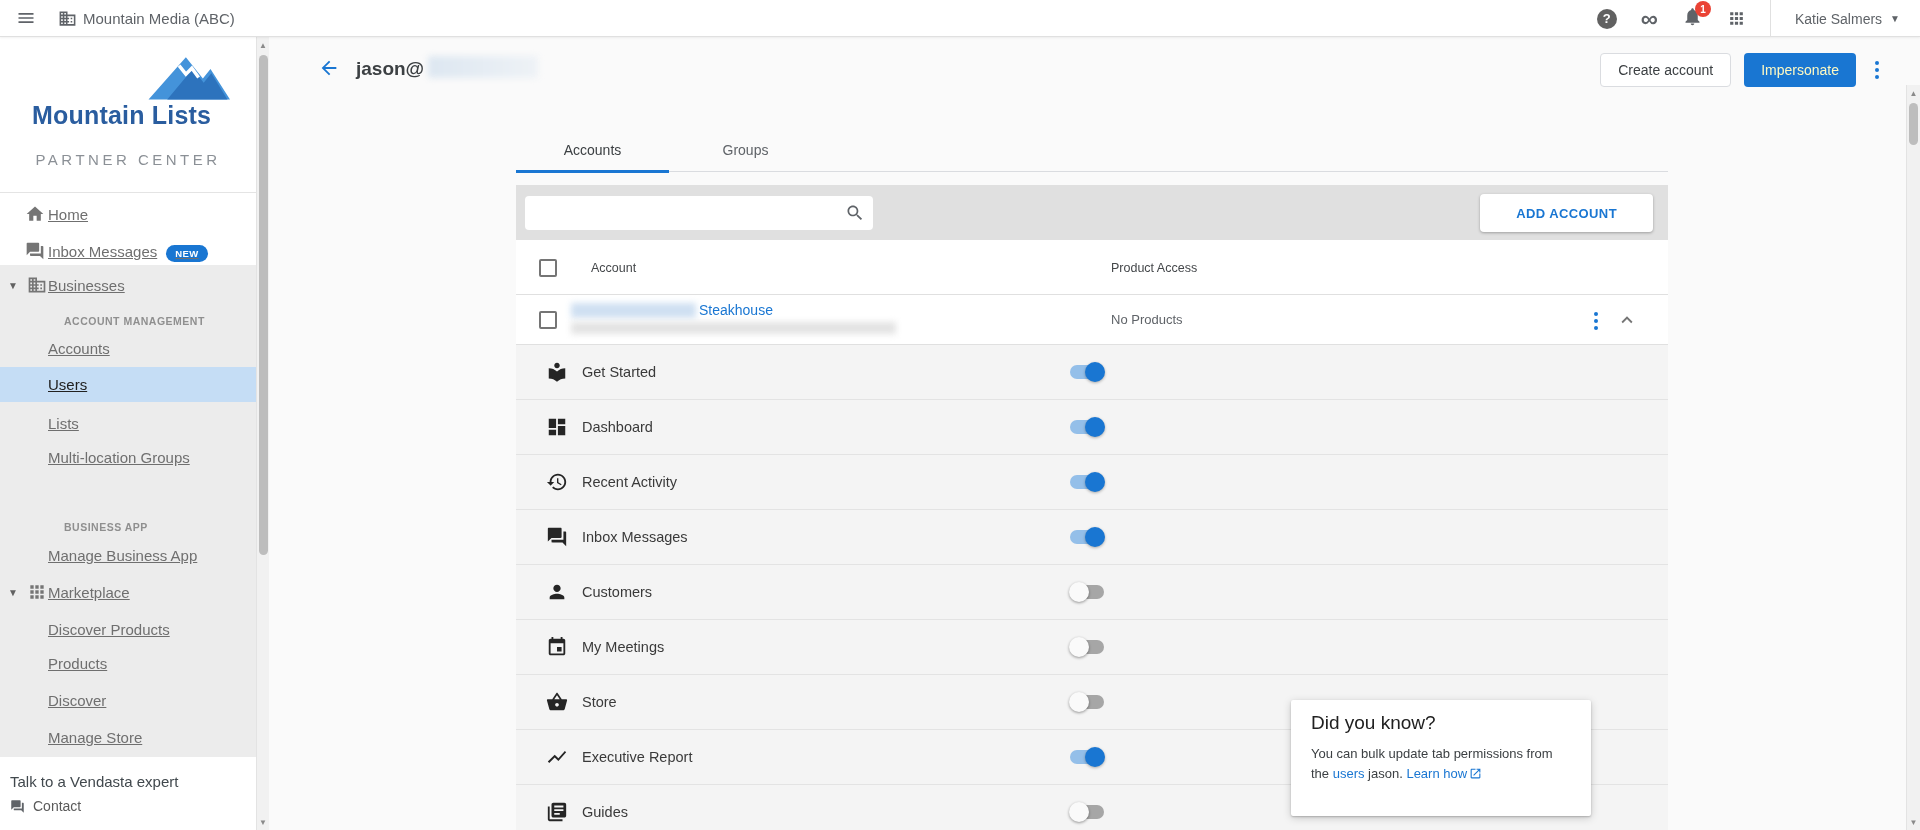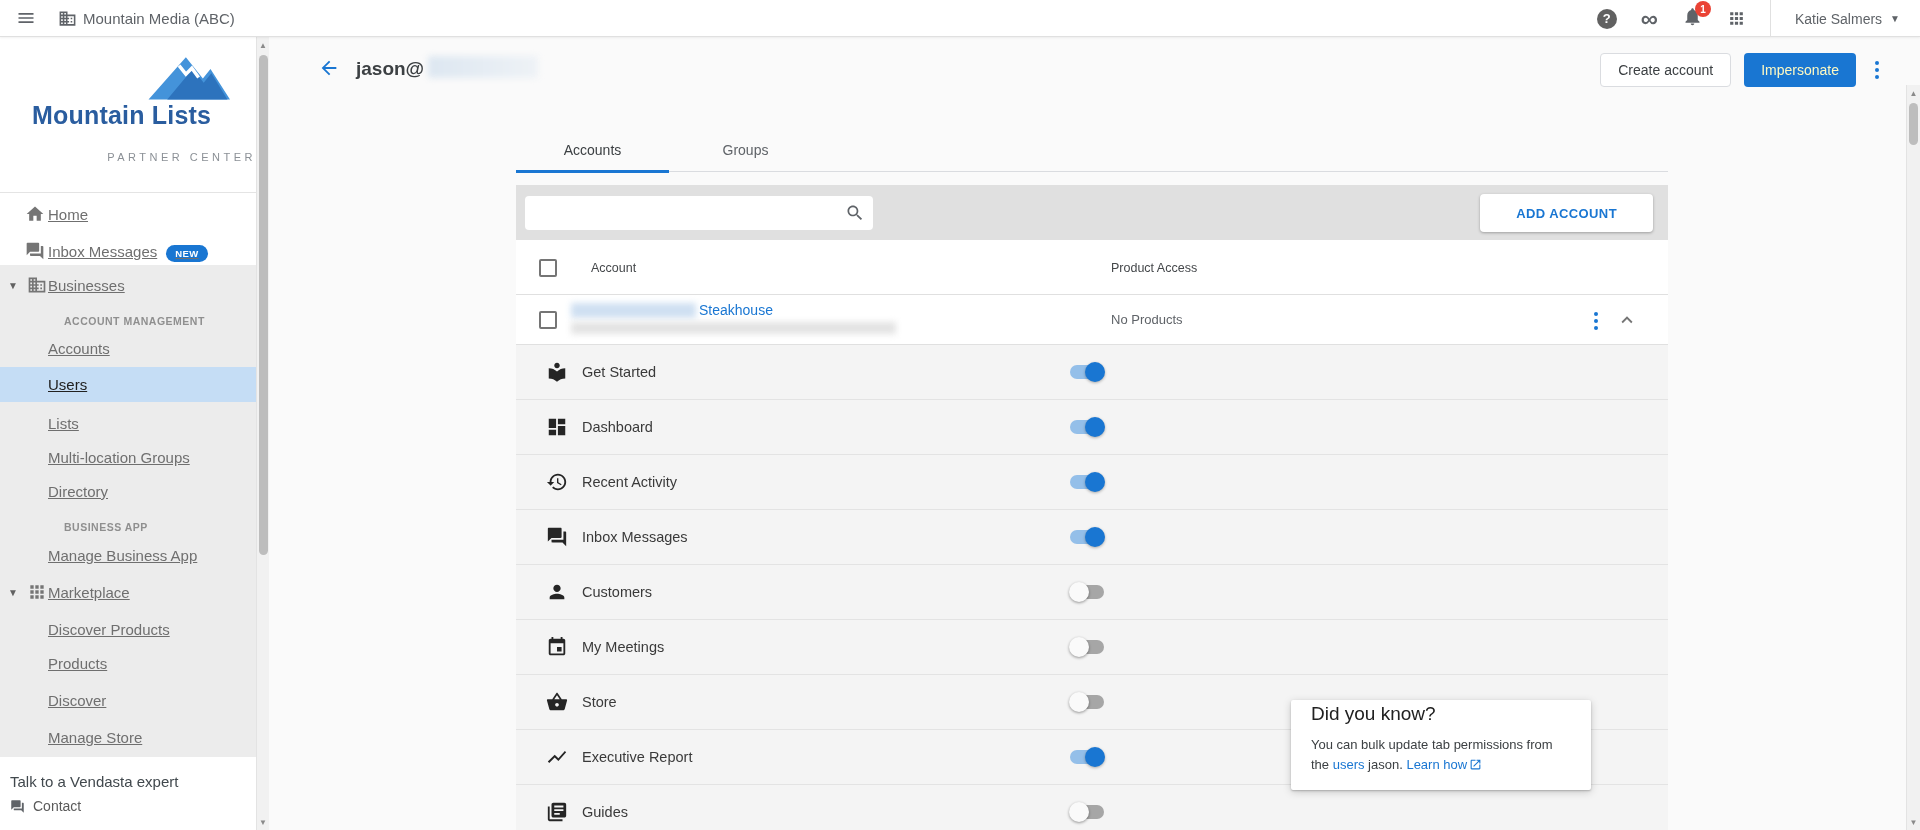--- a/index.html
+++ b/index.html
@@ -35,21 +35,21 @@
   .sec-label { position:absolute; left:64px; font-size:10.5px; font-weight:bold; letter-spacing:.5px; color:#8f8f8f; }
   .gray-zone { position:absolute; left:0; top:228px; width:256px; height:492px; background:#ececec; }
   .sel-row { background:#c5ddf5; }
   .sel-row .nav-label { color:#212121; }
   .new-badge { margin-left:9px; background:#1976d2; color:#fff; font-size:9.5px; font-weight:bold;
                padding:3px 9px; border-radius:9px; letter-spacing:.4px; }
   .side-divider { position:absolute; left:0; top:155px; width:256px; height:1px; background:#e4e4e4; }
   .logo-wrap { position:absolute; left:0; top:8px; width:256px; height:100px; }
   .logo-mountain { position:absolute; right:22px; top:2px; }
   .logo-text { position:absolute; left:32px; top:56px; font-size:25px; font-weight:bold; color:#2a5d9f; letter-spacing:.2px; }
-  .partner-center { position:absolute; left:0; top:114px; width:256px; text-align:right; font-size:11px;
+  .partner-center { position:absolute; left:0; top:114px; width:256px; text-align:center; font-size:15px;
                     letter-spacing:3.5px; color:#8b9096; }
   .expert-label { position:absolute; left:10px; font-size:15px; color:#41484d; white-space:nowrap; }
   .contact-row { position:absolute; left:10px; display:flex; align-items:center; gap:8px; cursor:pointer; }
   .contact-row svg { fill:#5f6368; }
   .contact-label { font-size:14px; color:#5a5a5a; }
 
   
   .vscroll { position:absolute; background:#f1f1f1; border-left:1px solid #e3e3e3; z-index:25; }
   .sb-side { left:256px; top:37px; width:13px; height:793px; }
   .sb-main { right:0; top:85px; width:14px; height:745px; }
@@ -105,22 +105,22 @@
   .perm-row { position:relative; width:1152px; height:55px; background:#f4f4f4; border-bottom:1px solid #e3e3e3; }
   .perm-icon { position:absolute; left:30px; top:16px; width:22px; height:22px; fill:#252525; }
   .perm-label { position:absolute; left:66px; top:19px; font-size:14.5px; color:#3a3a3a; }
   .toggle { position:absolute; left:553px; top:17px; width:36px; height:20px; cursor:pointer; }
   .toggle .track { position:absolute; left:1px; top:3px; width:34px; height:14px; border-radius:7px; background:#a6a6a6; }
   .toggle .knob { position:absolute; left:0; top:0; width:20px; height:20px; border-radius:50%;
                   background:#fafafa; box-shadow:0 1px 3px rgba(0,0,0,.4); }
   .toggle.on .track { background:#94bfe9; }
   .toggle.on .knob { left:16px; background:#1976d2; box-shadow:0 1px 3px rgba(0,0,0,.3); }
 
-  .popup { position:absolute; left:1022px; top:663px; width:300px; height:90px; background:#fff; z-index:40;
-           box-shadow:0 1px 2px rgba(0,0,0,.22),0 2px 8px rgba(0,0,0,.18); padding:3px 20px; border-radius:2px; }
+  .popup { position:absolute; left:1022px; top:663px; width:300px; height:116px; background:#fff; z-index:40;
+           box-shadow:0 1px 2px rgba(0,0,0,.22),0 2px 8px rgba(0,0,0,.18); padding:12px 20px; border-radius:2px; }
   .popup-title { font-size:19px; color:#212121; margin-bottom:10px; }
   .popup-body { font-size:13px; color:#3c4043; line-height:1.55; }
   .popup-body a { color:#1976d2; text-decoration:none; cursor:pointer; }
   .ext-icon { width:13px; height:13px; fill:#1976d2; vertical-align:-2px; margin-left:2px; }
 </style>
 </head>
 <body>
 
 <div class="app">
 
@@ -195,23 +195,20 @@
       </div>
     <div class="srow sel-row" style="top:330px;height:35px">
         <span class="nav-label">Users</span>
       </div>
     <div class="srow" style="top:369px">
         <span class="nav-label">Lists</span>
       </div>
     <div class="srow" style="top:403px">
         <span class="nav-label">Multi-location Groups</span>
       </div>
-    <div class="srow" style="top:437px">
-        <span class="nav-label">Directory</span>
-      </div>
     <div class="sec-label" style="top:484px">BUSINESS APP</div>
     <div class="srow" style="top:501px">
         <span class="nav-label">Manage Business App</span>
       </div>
     <div class="srow" style="top:538px">
       <span class="exp-caret">▼</span>
       <svg class="nav-icon shift" viewBox="0 0 24 24">
           <path d="M4 8h4V4H4v4zm6 12h4v-4h-4v4zm-6 0h4v-4H4v4zm0-6h4v-4H4v4zm6 0h4v-4h-4v4zm6-10v4h4V4h-4zm-6 4h4V4h-4v4zm6 6h4v-4h-4v4zm0 6h4v-4h-4v4z"></path>
         </svg>
       <span class="nav-label">Marketplace</span>

